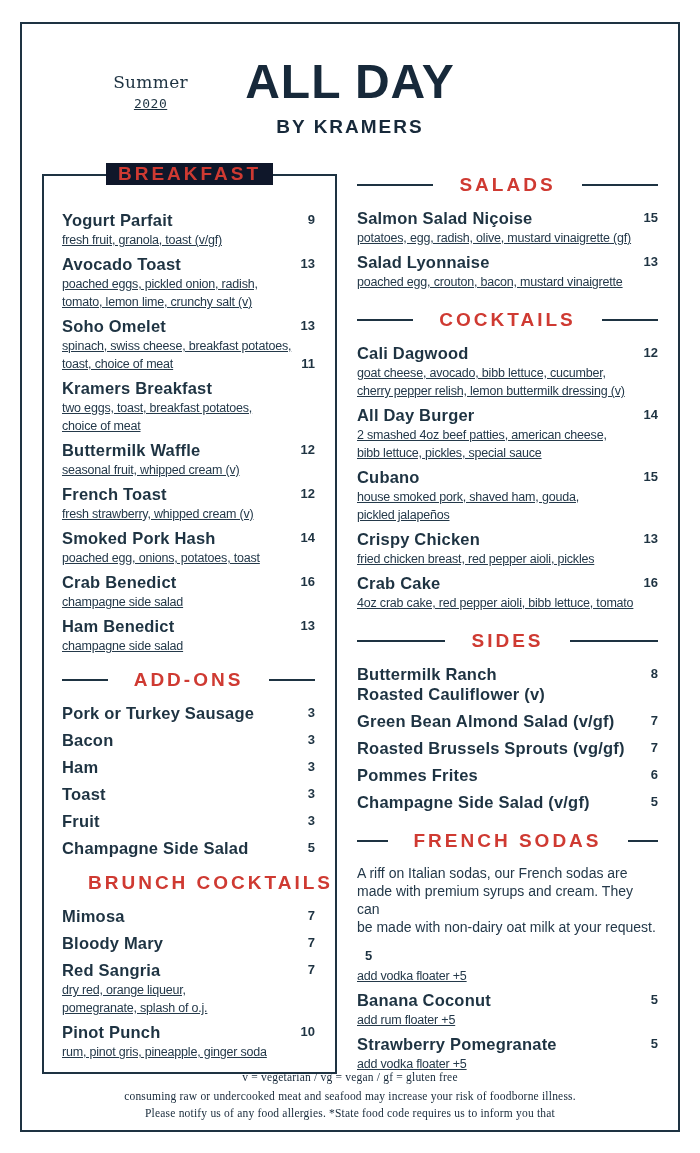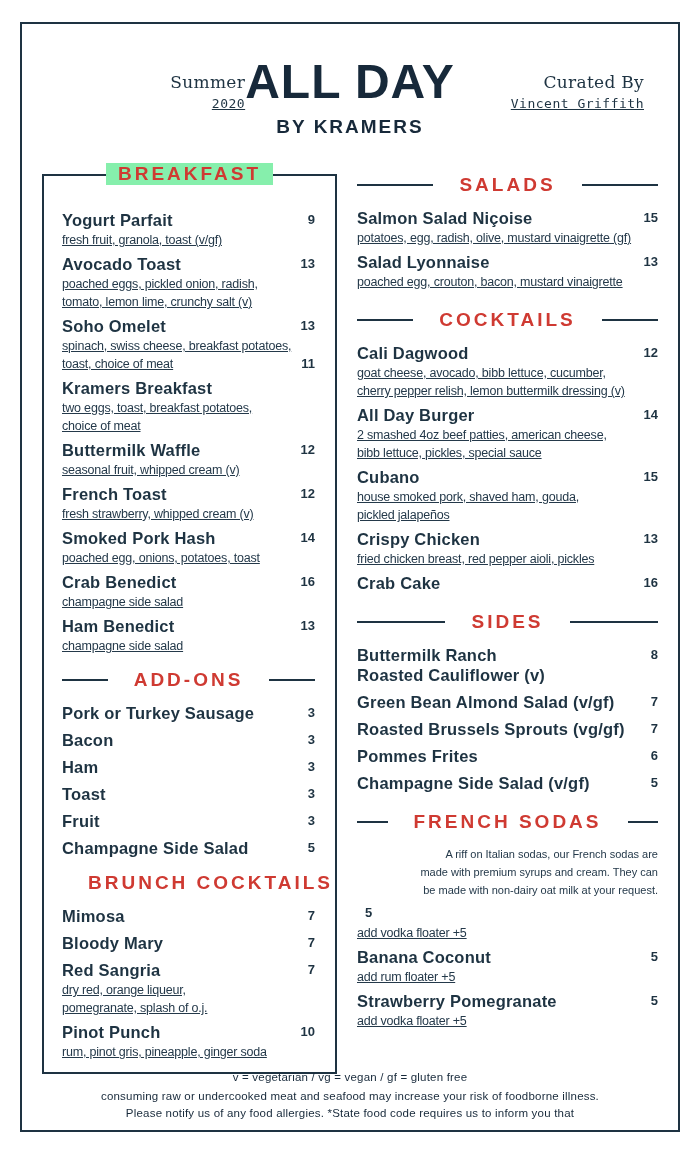--- a/index.html
+++ b/index.html
@@ -18,21 +18,21 @@
     border: 2px solid #1e3342;
     box-sizing: content-box;
   }
   
   .masthead {
     display: grid;
     grid-template-columns: 1fr auto 1fr;
     align-items: start;
     padding: 34px 34px 0 34px;
   }
-  .mast-side { text-align: right; margin-top: 14px; }
+  .mast-side { text-align: center; margin-top: 14px; }
   .serif { font-family: "DejaVu Serif", serif; }
   .mono  { font-family: "DejaVu Sans Mono", monospace; text-decoration: underline; }
   .season, .curated { font-size: 17px; letter-spacing: .3px; }
   .year, .curator { font-size: 13px; margin-top: 4px; letter-spacing: .5px; }
   .title {
     margin: 0; text-align: center;
     font-size: 48px; font-weight: bold; letter-spacing: 1px;
     line-height: 1.0; color: #17293a;
   }
   .subtitle {
@@ -60,21 +60,21 @@
   .sec-header { display: flex; align-items: center; gap: 26px; margin-bottom: 12px; }
   .sec-header .line { flex: 1; height: 2px; background: #1e3342; }
   .sec-title {
     font-weight: bold; font-size: 19px; letter-spacing: 3px;
     color: #cf3a32; white-space: nowrap;
   }
   .box-header {
     position: absolute; top: -13px; left: -2px; right: -2px;
     display: flex; justify-content: center;
   }
-  .box-header .sec-title { background: #86efac; padding: 0 12px; }
+  .box-header .sec-title { background: #0f172a; padding: 0 12px; }
   .section { margin-top: 18px; }
   .section:first-child, .left-box .section:first-of-type { margin-top: 0; }
   .left-box .section + .section { margin-top: 14px; }
   
   .item { margin-bottom: 5px; }
   .row { display: flex; justify-content: space-between; align-items: flex-start; }
   .name {
     font-family: Liberation Sans, sans-serif;
     font-weight: 600; font-size: 16.5px; line-height: 20px;
     letter-spacing: .2px; white-space: pre-line;
@@ -83,52 +83,48 @@
     font-weight: bold; font-size: 13px; line-height: 20px;
     padding-left: 8px; flex: none;
   }
   .price.raised { position: relative; top: -24px; }
   .desc {
     font-size: 12.5px; line-height: 18px; letter-spacing: -.2px;
     margin-top: 1px; white-space: pre-line; color: #24394a; text-decoration: underline;
   }
   .item.plain { margin-bottom: 7px; }
   .intro {
-    text-align: right; font-size: 11px; line-height: 18px;
-    margin: 0 0 4px 0; white-space: pre-line; color: #24394a;
+    text-align: left; font-size: 14px; line-height: 18px;
+    margin: 0 0 10px 0; white-space: pre-line; color: #24394a;
   }
   
   .footer {
     position: absolute; left: 0; right: 0; bottom: 8px;
     text-align: center;
-    font-family: Liberation Sans, sans-serif;
+    font-family: Liberation Serif, serif;
     color: #17293a;
   }
   .legend { font-size: 11.5px; margin-bottom: 5px; letter-spacing: .2px; }
   .notice { font-size: 11.5px; line-height: 17px; letter-spacing: .2px; }
 </style>
 </head>
 <body>
 
 <div class="page">
   <div class="frame">
 
     <div class="masthead">
       <div class="mast-side">
         <div class="season serif">Summer</div>
         <div class="year mono">2020</div>
       </div>
       <div>
         <h1 class="title">ALL DAY</h1>
         <div class="subtitle">BY KRAMERS</div>
       </div>
-      <div class="mast-side">
-        <div class="curated serif">Curated By</div>
-        <div class="curator mono">Vincent Griffith</div>
-      </div>
     </div>
 
     <div class="columns">
       <div class="left-box" id="left-col">
           <div class="box-header">
             <span class="sec-title">BREAKFAST</span>
           </div>
           <div class="section">
             <div class="item">
               <div class="row">
@@ -332,20 +328,21 @@
                 <span class="name">Crispy Chicken</span>
                 <span class="price">13</span>
               </div>
               <div class="desc">fried chicken breast, red pepper aioli, pickles</div>
             </div>
             <div class="item">
               <div class="row">
                 <span class="name">Crab Cake</span>
                 <span class="price">16</span>
               </div>
+              <div class="desc">4oz crab cake, red pepper aioli, bibb lettuce, tomato</div>
             </div>
           </div>
           <div class="section">
             <div class="sec-header">
               <span class="line"></span>
               <span class="sec-title">SIDES</span>
               <span class="line"></span>
             </div>
             <div class="item plain">
               <div class="row">

